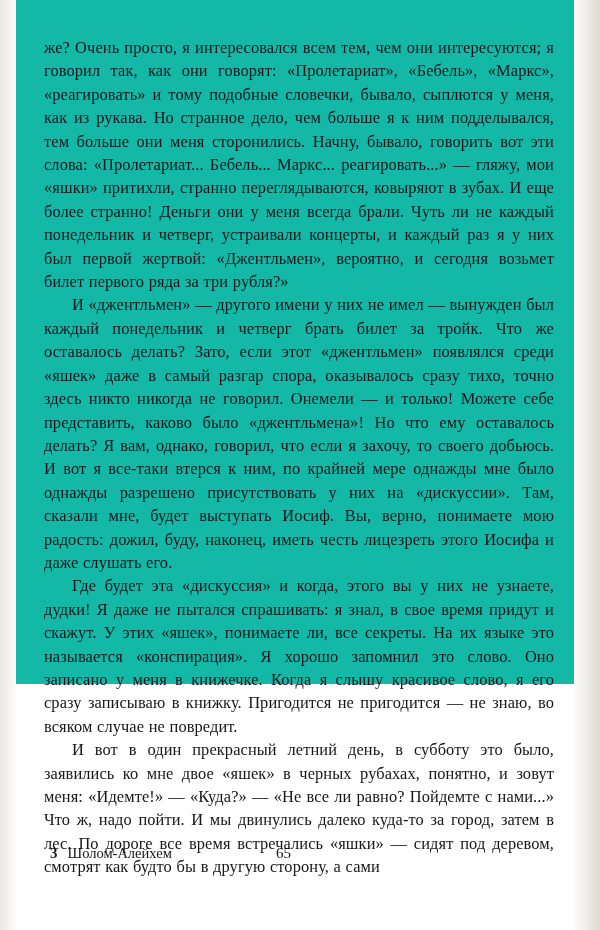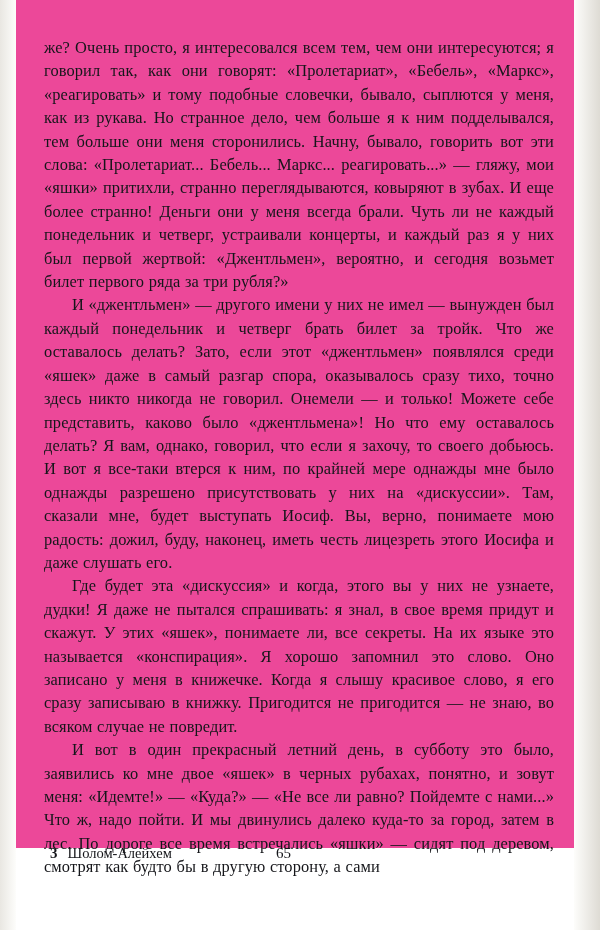--- a/index.html
+++ b/index.html
@@ -9,22 +9,22 @@
   }
   body {
     width: 600px;
     height: 930px;
     overflow: hidden;
     font-family: "Liberation Serif", serif;
   }
   .page {
     position: relative;
     width: 600px;
-    height: 848px;
-    background: #ec4899;
+    height: 684px;
+    background: #14b8a6;
     box-sizing: border-box;
   }
   
   .page::before {
     content: "";
     position: absolute;
     left: 0; top: 0;
     width: 16px; height: 930px;
     background: linear-gradient(to right, #e9e7e2, #fdfdfb);
     pointer-events: none;

